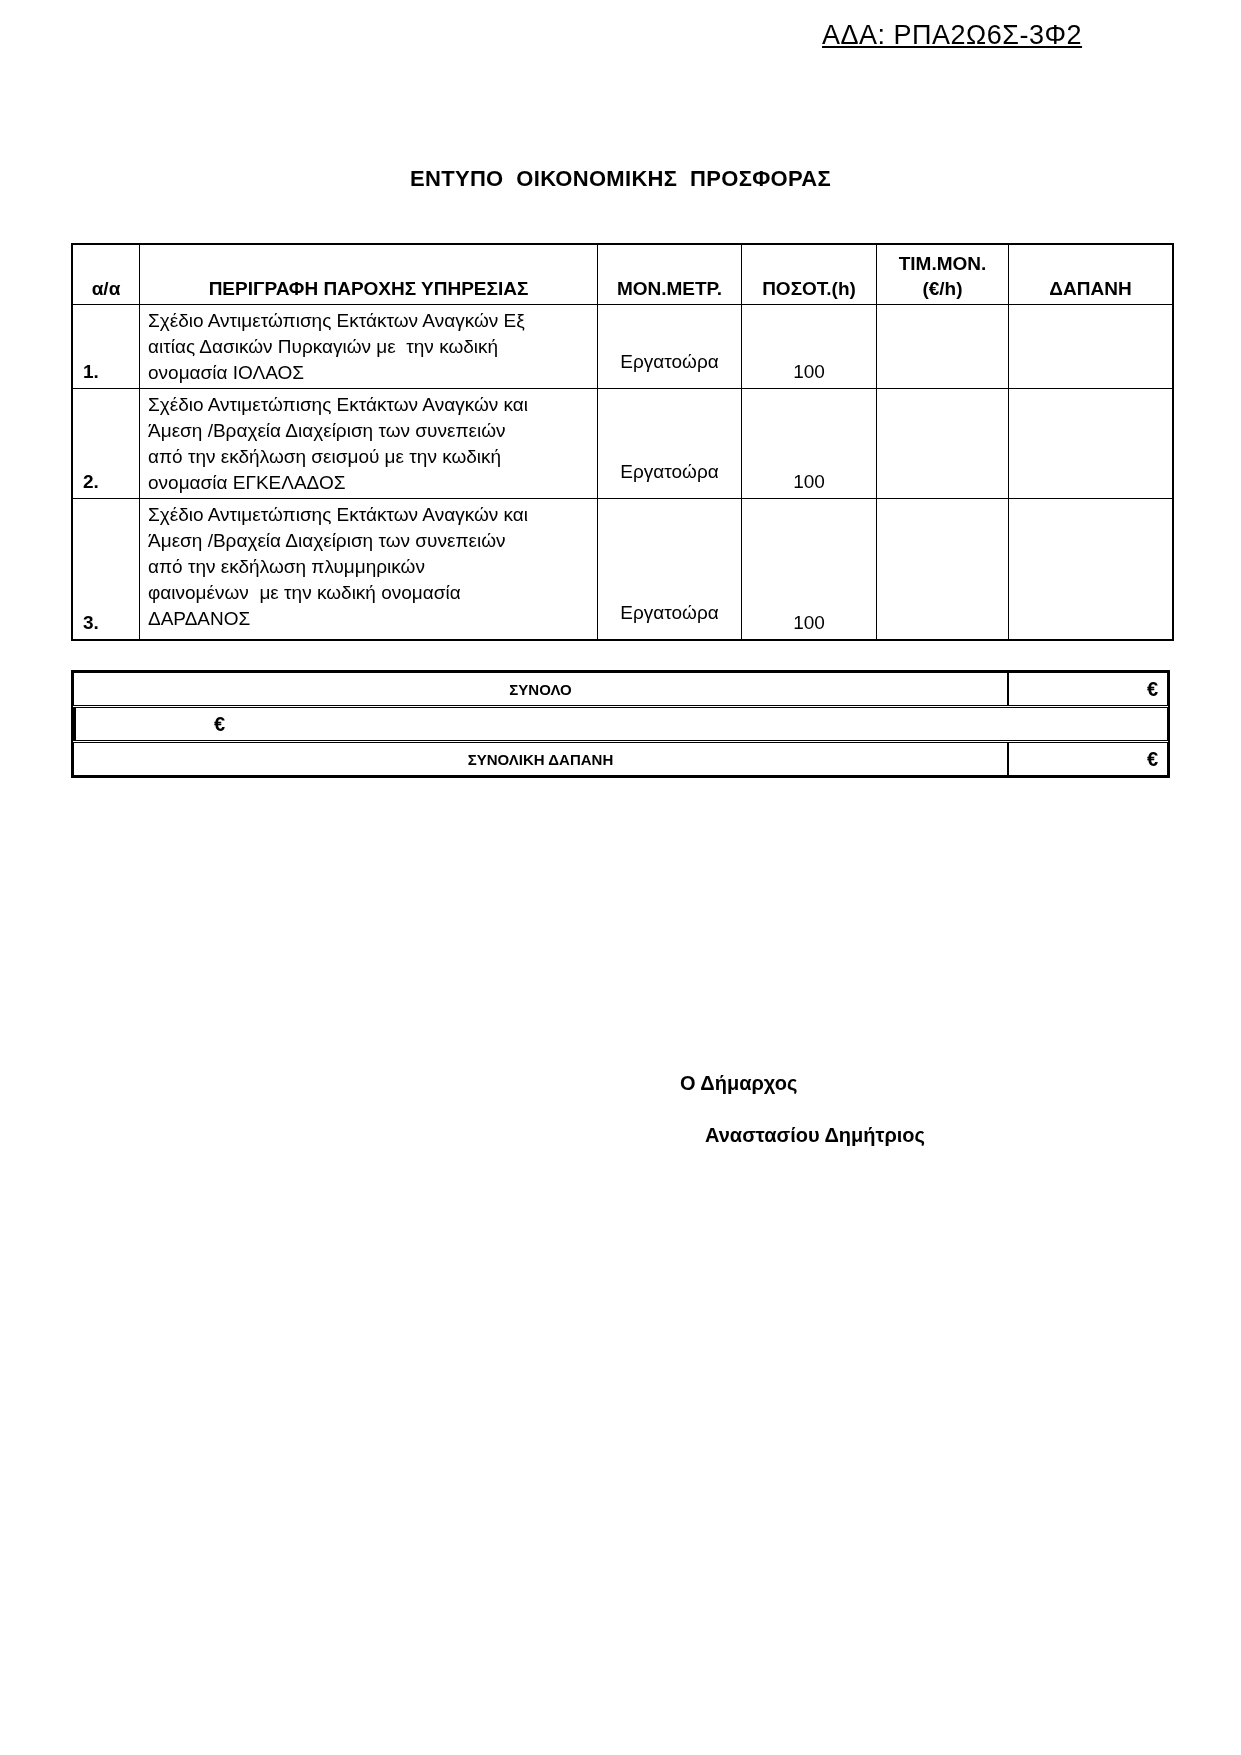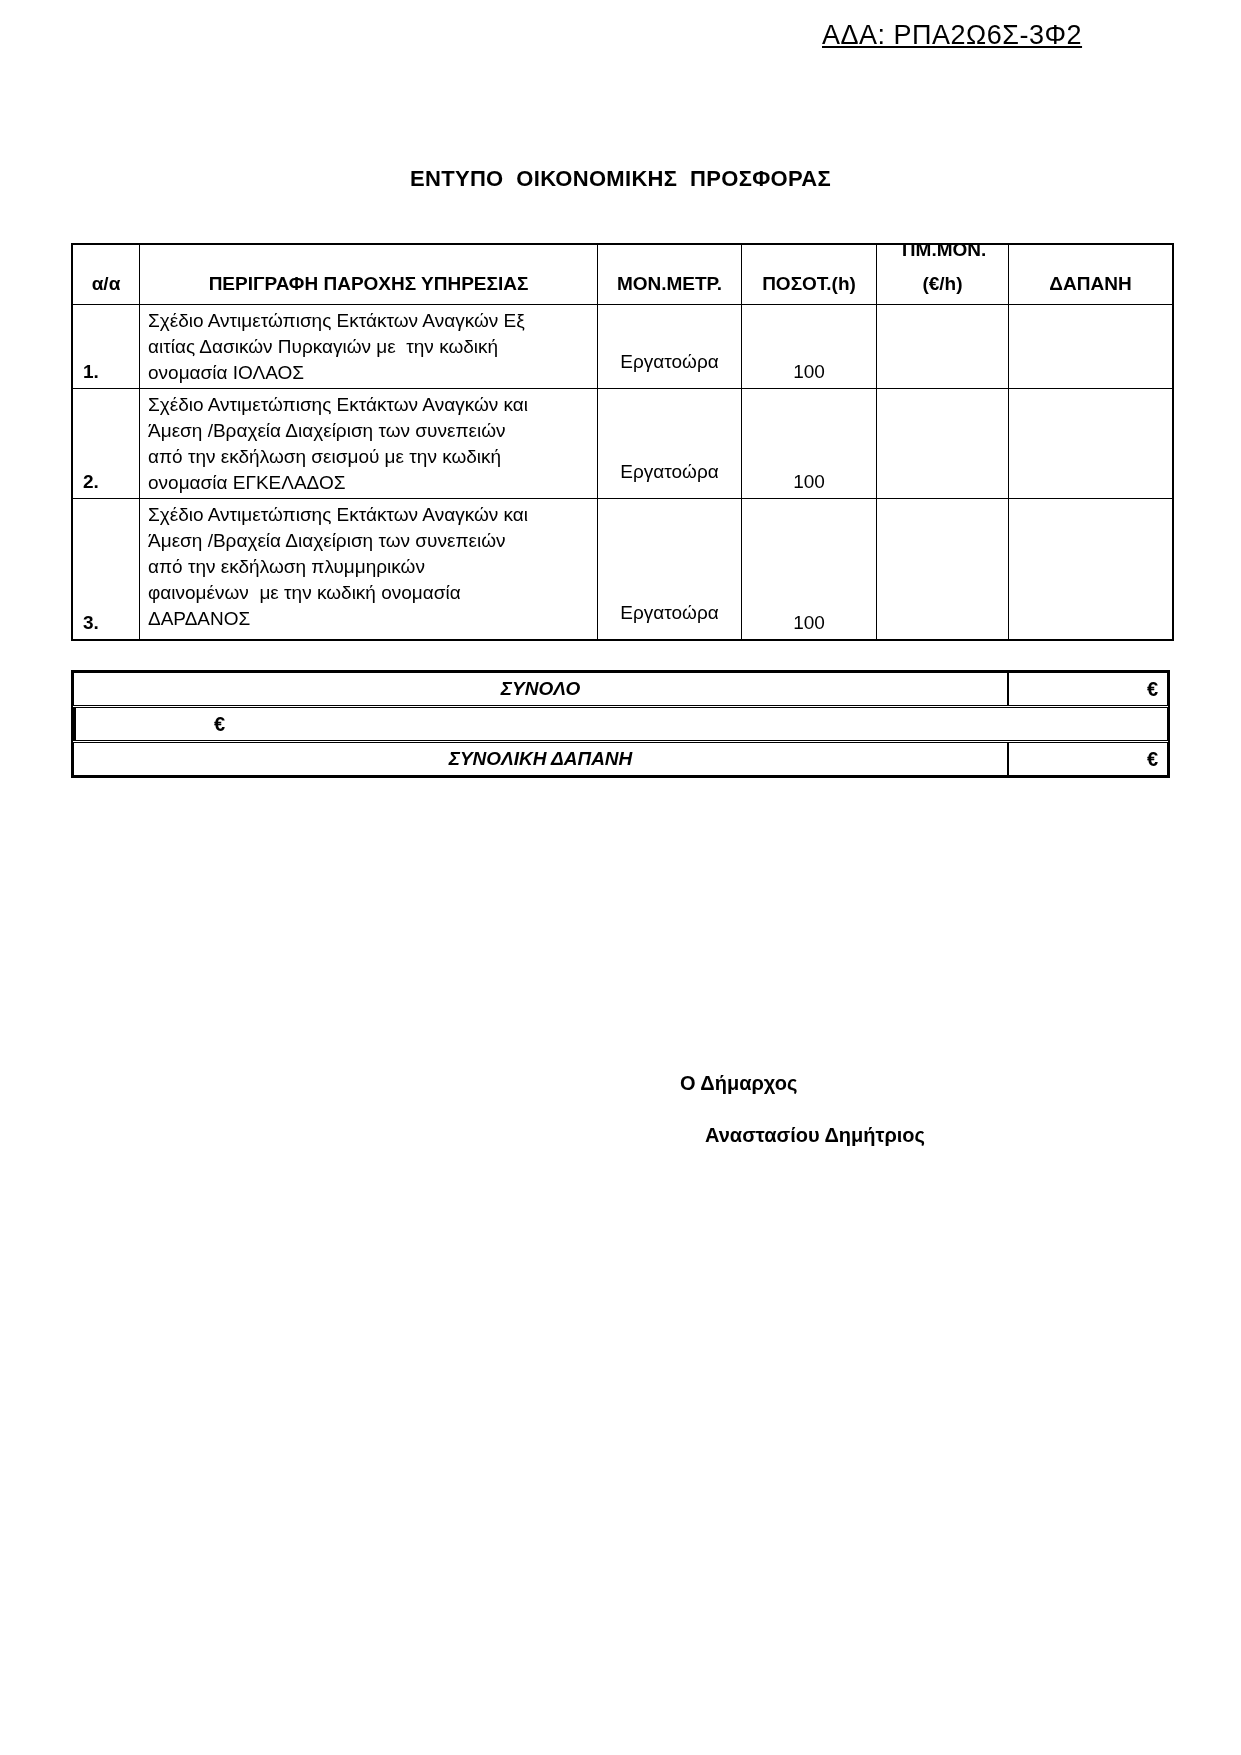--- a/index.html
+++ b/index.html
@@ -29,21 +29,21 @@
     background: #fff;
     font-size: 19px; line-height: 26px;
   }
   .cell { border-right: 1px solid #000; border-bottom: 1px solid #000; overflow: hidden; }
   .otable .cell:nth-child(6n) { border-right: none; margin-top: 32px; }
   .otable .cell:nth-child(n+19) { border-bottom: none; }
 
   .hcell {
     display: flex; flex-direction: column; justify-content: flex-end;
     align-items: center; text-align: center;
-    font-weight: 700; padding-bottom: 3px; white-space: pre-line; line-height: 34px;
+    font-weight: 700; padding-bottom: 3px; white-space: pre-line; line-height: 25px;
   }
   .idx-cell {
     display: flex; align-items: flex-end; justify-content: flex-start;
     font-weight: 700; padding: 0 0 3px 10px;
   }
   .desc-cell {
     padding: 3px 6px 3px 8px; text-align: left; white-space: pre-wrap;
   }
   .unit-cell {
     display: flex; align-items: flex-end; justify-content: center;
@@ -57,21 +57,21 @@
 
   
   .totals {
     position: absolute; left: 71px; top: 670px; width: 1099px;
     border: 2px solid #000; background: #fff;
   }
   .trow { display: flex; border: 1px solid #000; height: 34px; }
   .trow + .trow { margin-top: 1px; }
   .trow-label {
     flex: 1; display: flex; align-items: center; justify-content: center;
-    font-weight: 700; font-size: 19px; font-style: italic;
+    font-weight: 700; font-size: 15px;
   }
   .trow-value {
     width: 160px; border-left: 2px solid #000;
     display: flex; align-items: center; justify-content: flex-end;
     font-weight: 700; font-size: 20px; padding-right: 9px;
   }
 
   
   .sig-role {
     position: absolute; left: 680px; top: 1072px; width: 220px;

